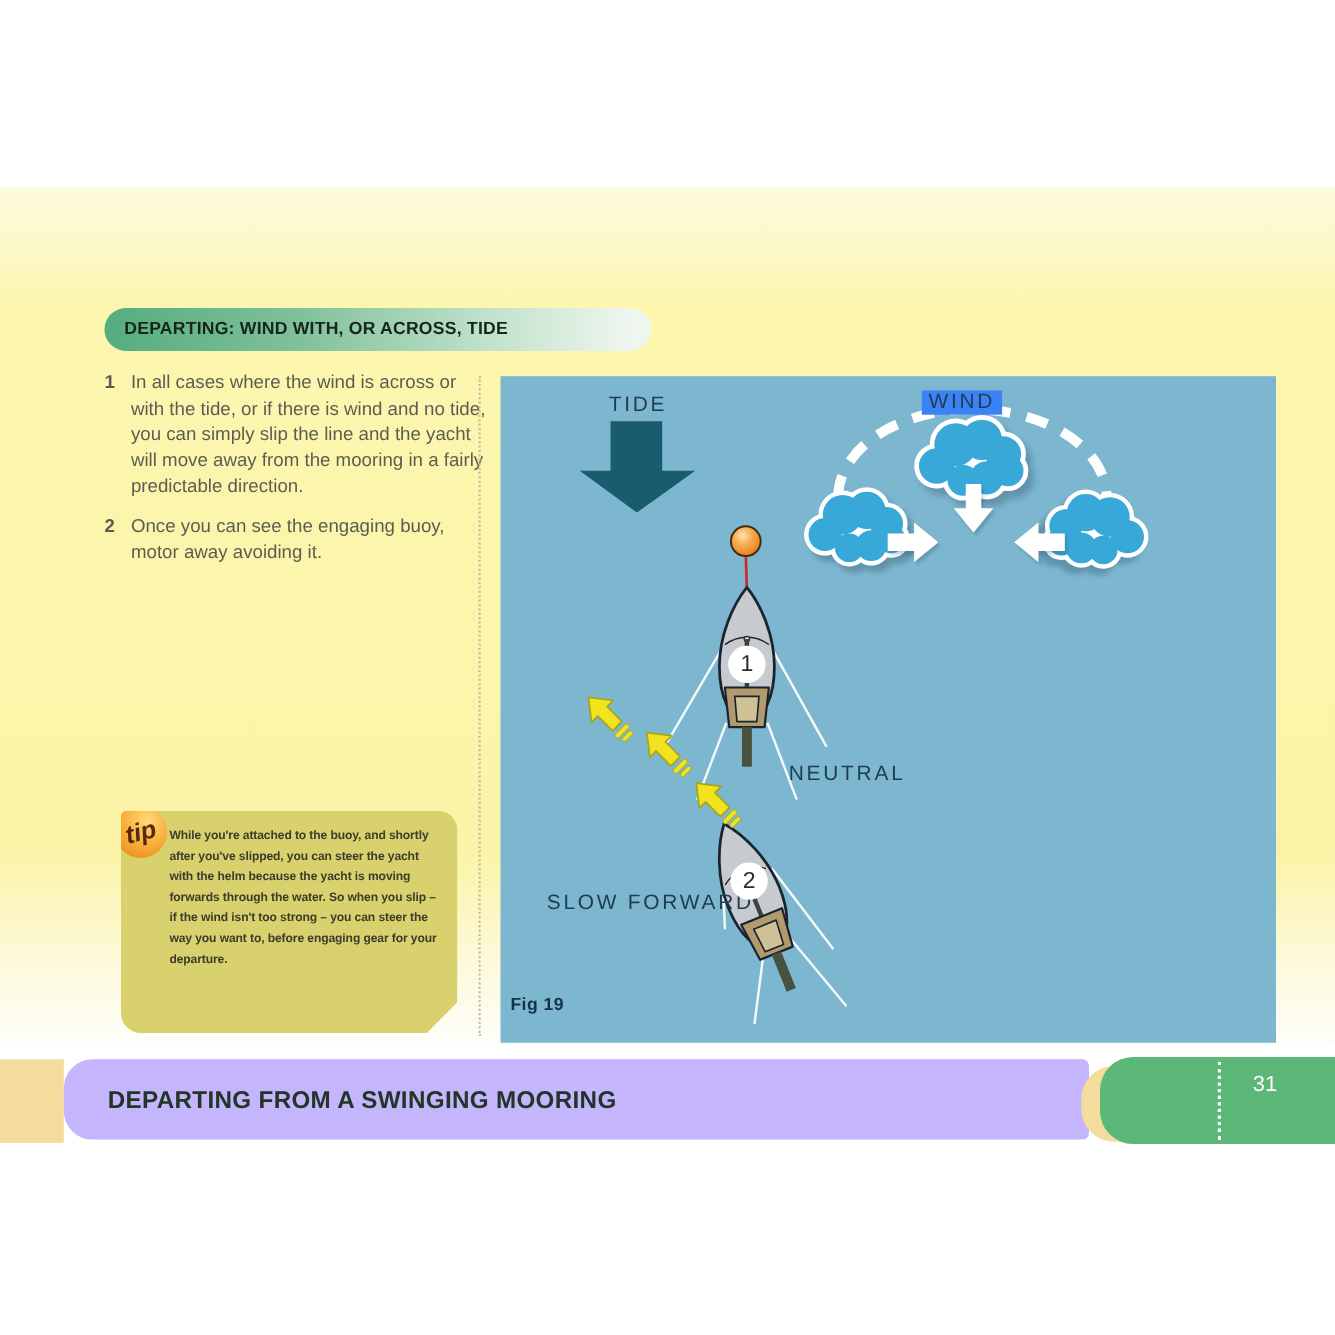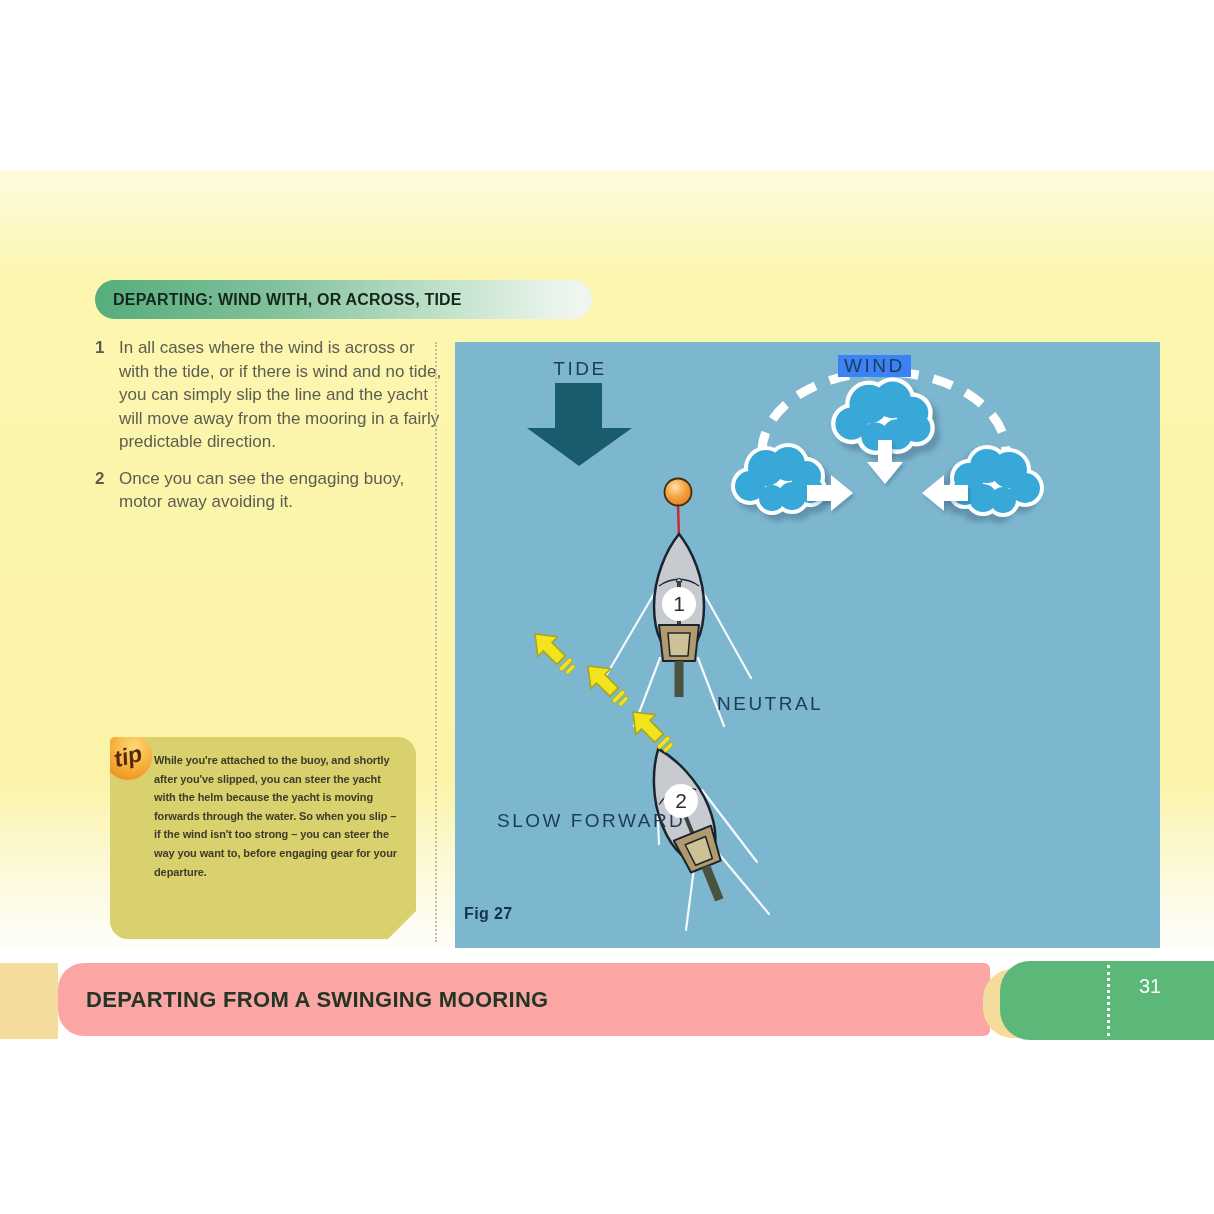--- a/index.html
+++ b/index.html
@@ -75,22 +75,22 @@
     font-size:21px; color:#2d2d2d;
   }
   .num-1 { left:207px; top:245px; }
   .num-2 { left:209px; top:442px; }
   
   .footer-tan-left {
     position:absolute; left:0; top:963px; width:58px; height:76px; background:#f4dc9c;
   }
   .footer-bar {
     position:absolute; left:58px; top:963px; width:932px; height:73px;
-    background:#fca5a5; border-radius:26px 6px 6px 26px;
-    display:flex; align-items:center; box-sizing:border-box; padding-left:28px;
+    background:#c4b5fd; border-radius:26px 6px 6px 26px;
+    display:flex; align-items:center; box-sizing:border-box; padding-left:40px;
   }
   .footer-bar span {
     font-size:22px; font-weight:bold; color:#233527; letter-spacing:0.3px;
   }
   .footer-tan-right {
     position:absolute; left:983px; top:969px; width:231px; height:69px;
     background:#f4dc9c; border-radius:30px 0 0 30px;
   }
   .footer-green {
     position:absolute; left:1000px; top:961px; width:214px; height:79px;
@@ -226,21 +226,21 @@
 
       <use href="#yarrow" transform="translate(92,304) rotate(-45)"></use>
       <use href="#yarrow" transform="translate(145,336) rotate(-45)"></use>
       <use href="#yarrow" transform="translate(190,382) rotate(-45)"></use>
     </svg>
 
     <div class="fig-label lbl-tide">TIDE</div>
     <div class="fig-label lbl-wind">WIND</div>
     <div class="fig-label lbl-neutral">NEUTRAL</div>
     <div class="fig-label lbl-slow">SLOW FORWARD</div>
-    <div class="fig-caption">Fig 27</div>
+    <div class="fig-caption">Fig 19</div>
 
     <div class="boat-num num-1">1</div>
     <div class="boat-num num-2">2</div>
   </div>
 
 </div>
 
 <div class="footer-tan-left"></div>
 <div class="footer-bar">
   <span>DEPARTING FROM A SWINGING MOORING</span>

